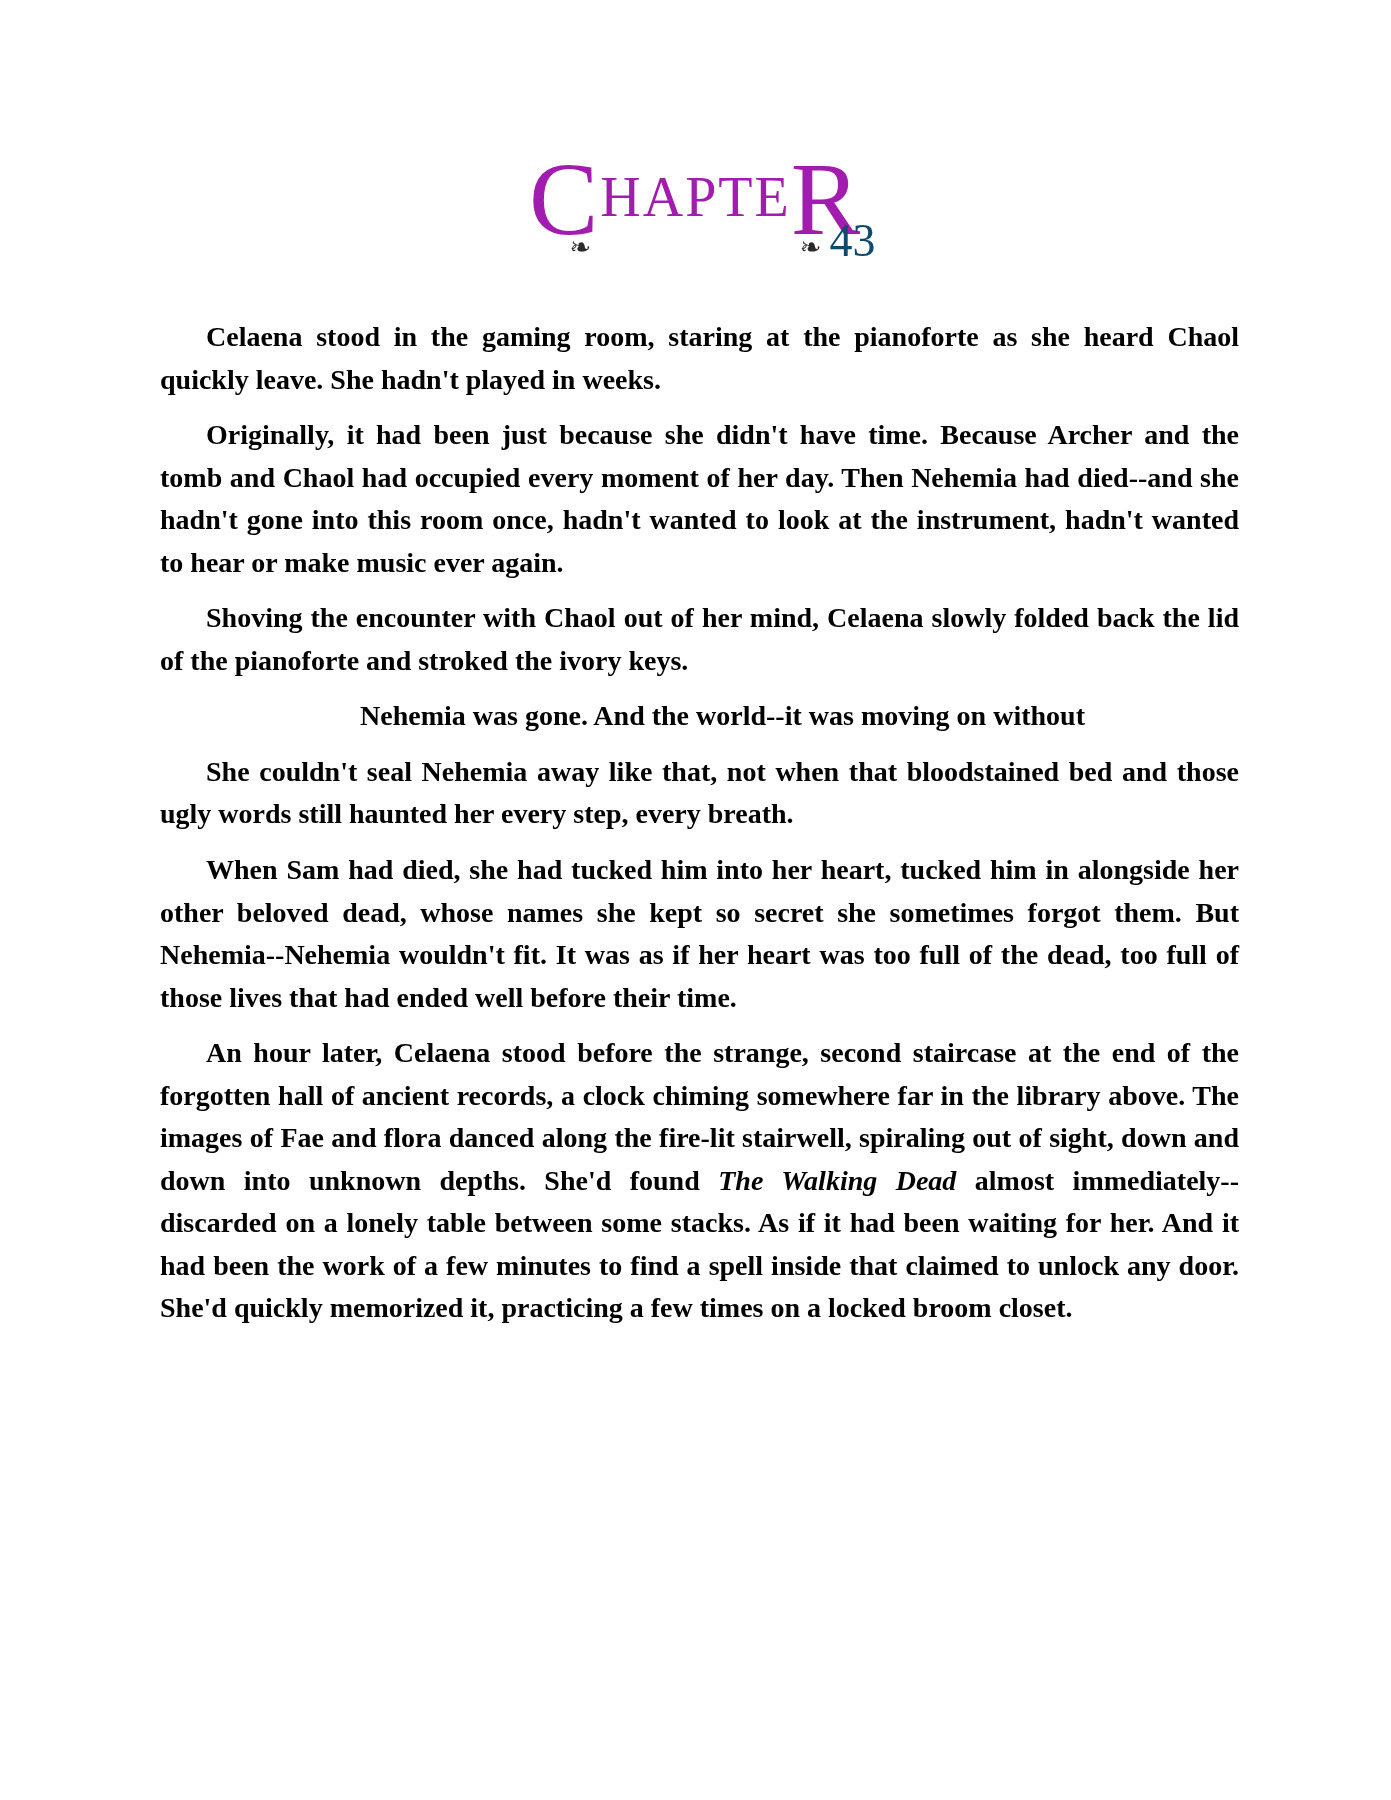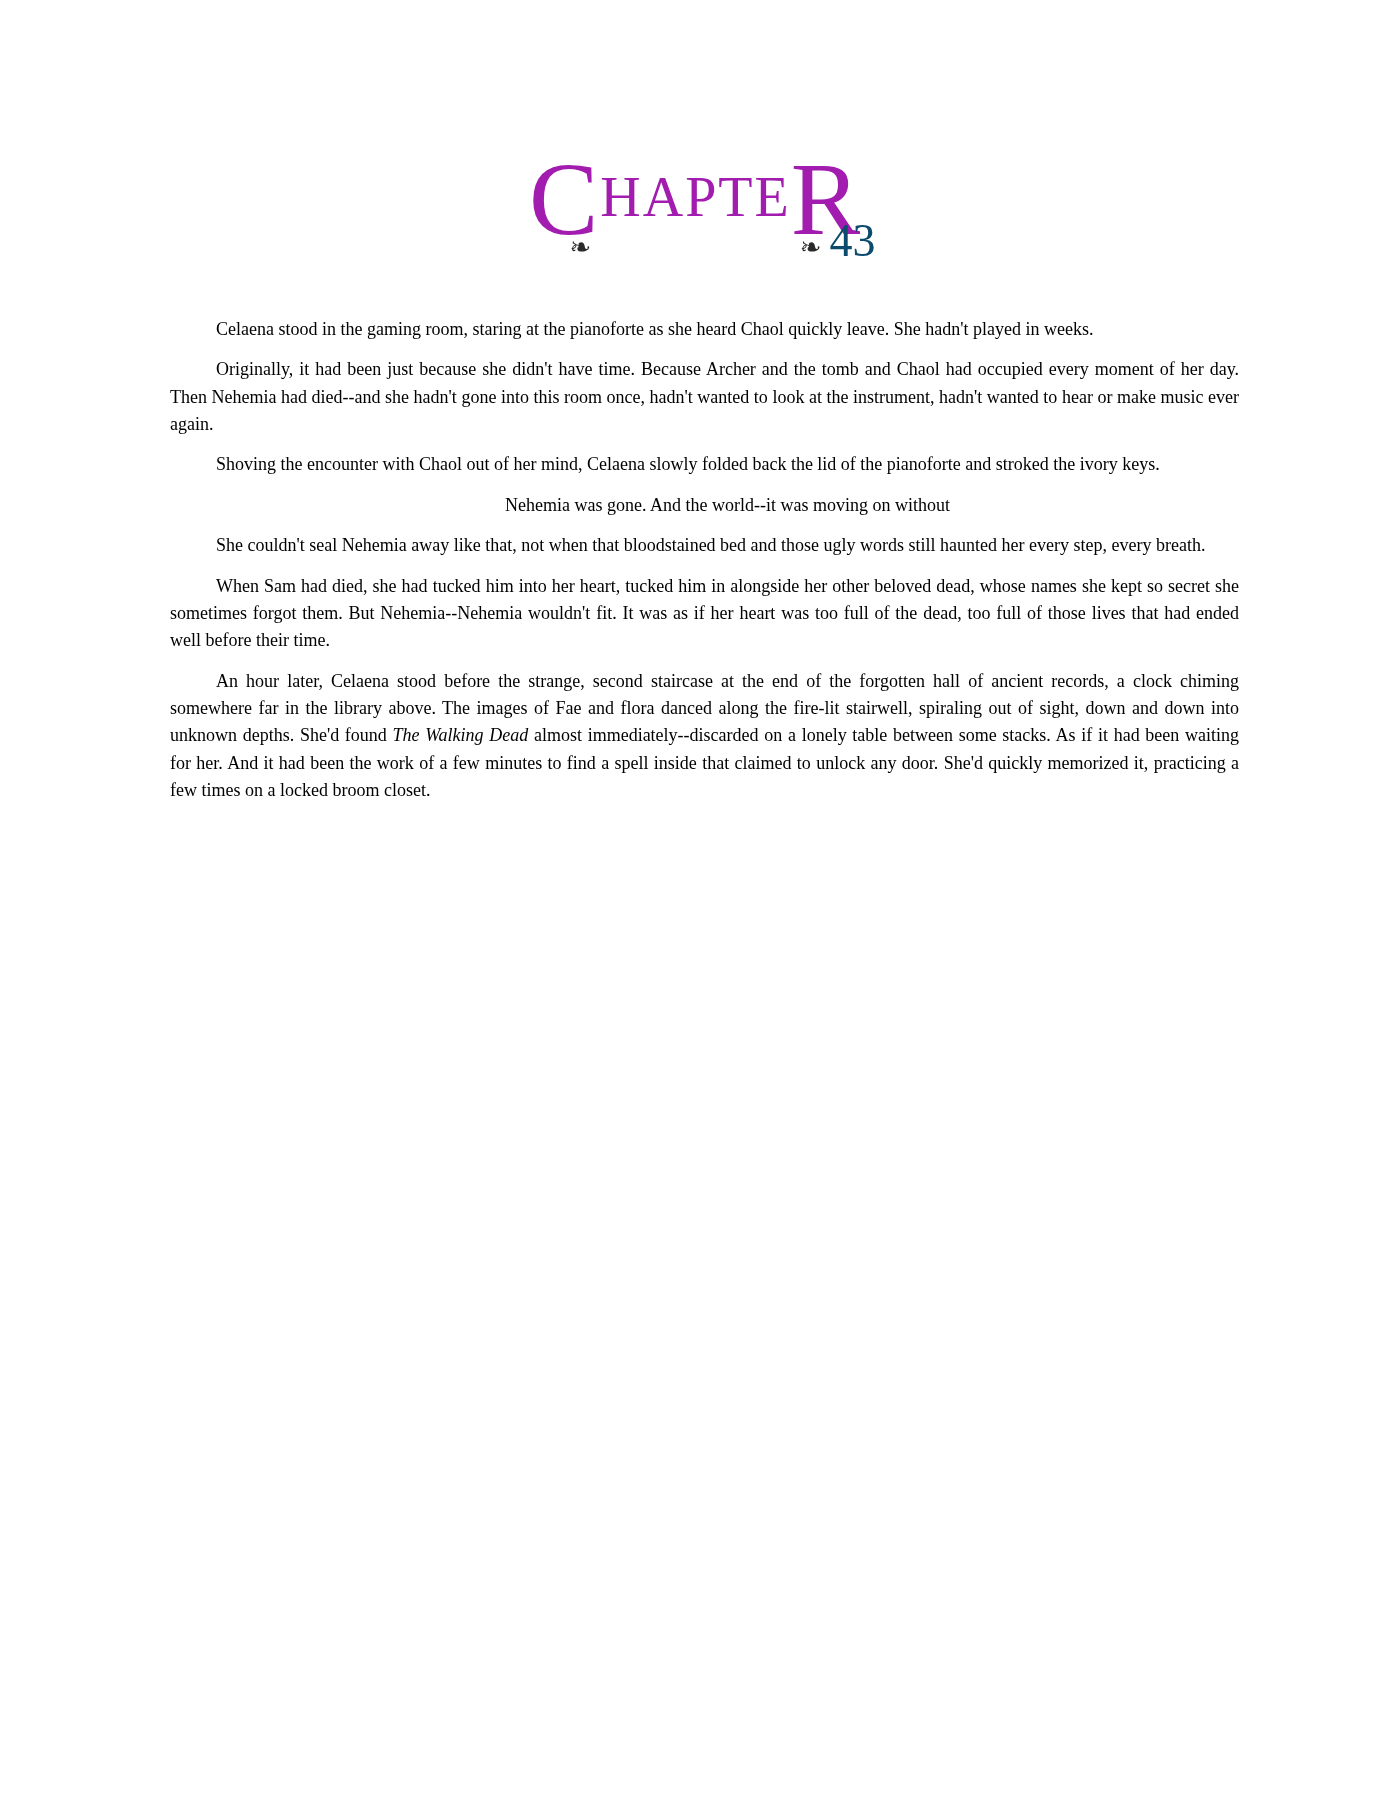--- a/index.html
+++ b/index.html
@@ -68,26 +68,27 @@
   .flourish-left, .flourish-right {
     position: absolute;
     top: 80px;
     font-size: 26px;
     color: #2a2a2a;
   }
   .flourish-left { left: 54px; }
   .flourish-right { right: 54px; }
 
   p.para {
-    font-size: 18px;
+    font-size: 28px;
     line-height: 1.52;
-    margin: 0 0 13px 18px;
+    margin: 0 0 13px 8px;
     text-align: justify;
     text-indent: 46px;
     hyphens: none;
+    font-weight: bold;
   }
   p.para.last-short {
     text-align: center;
   }
   em { font-style: italic; }
 </style>
 </head>
 <body>
 
 <div class="page">

